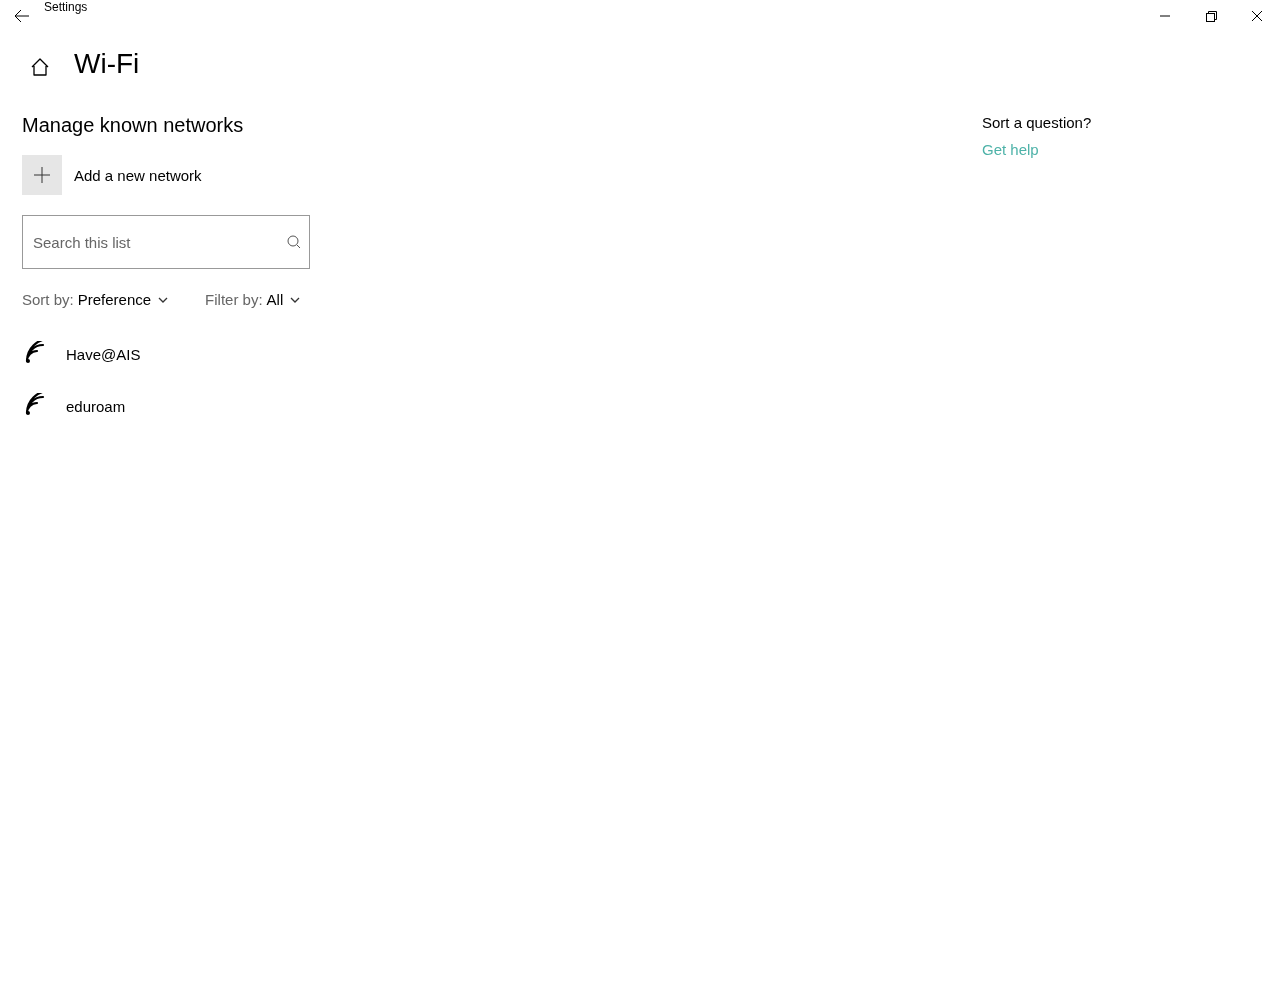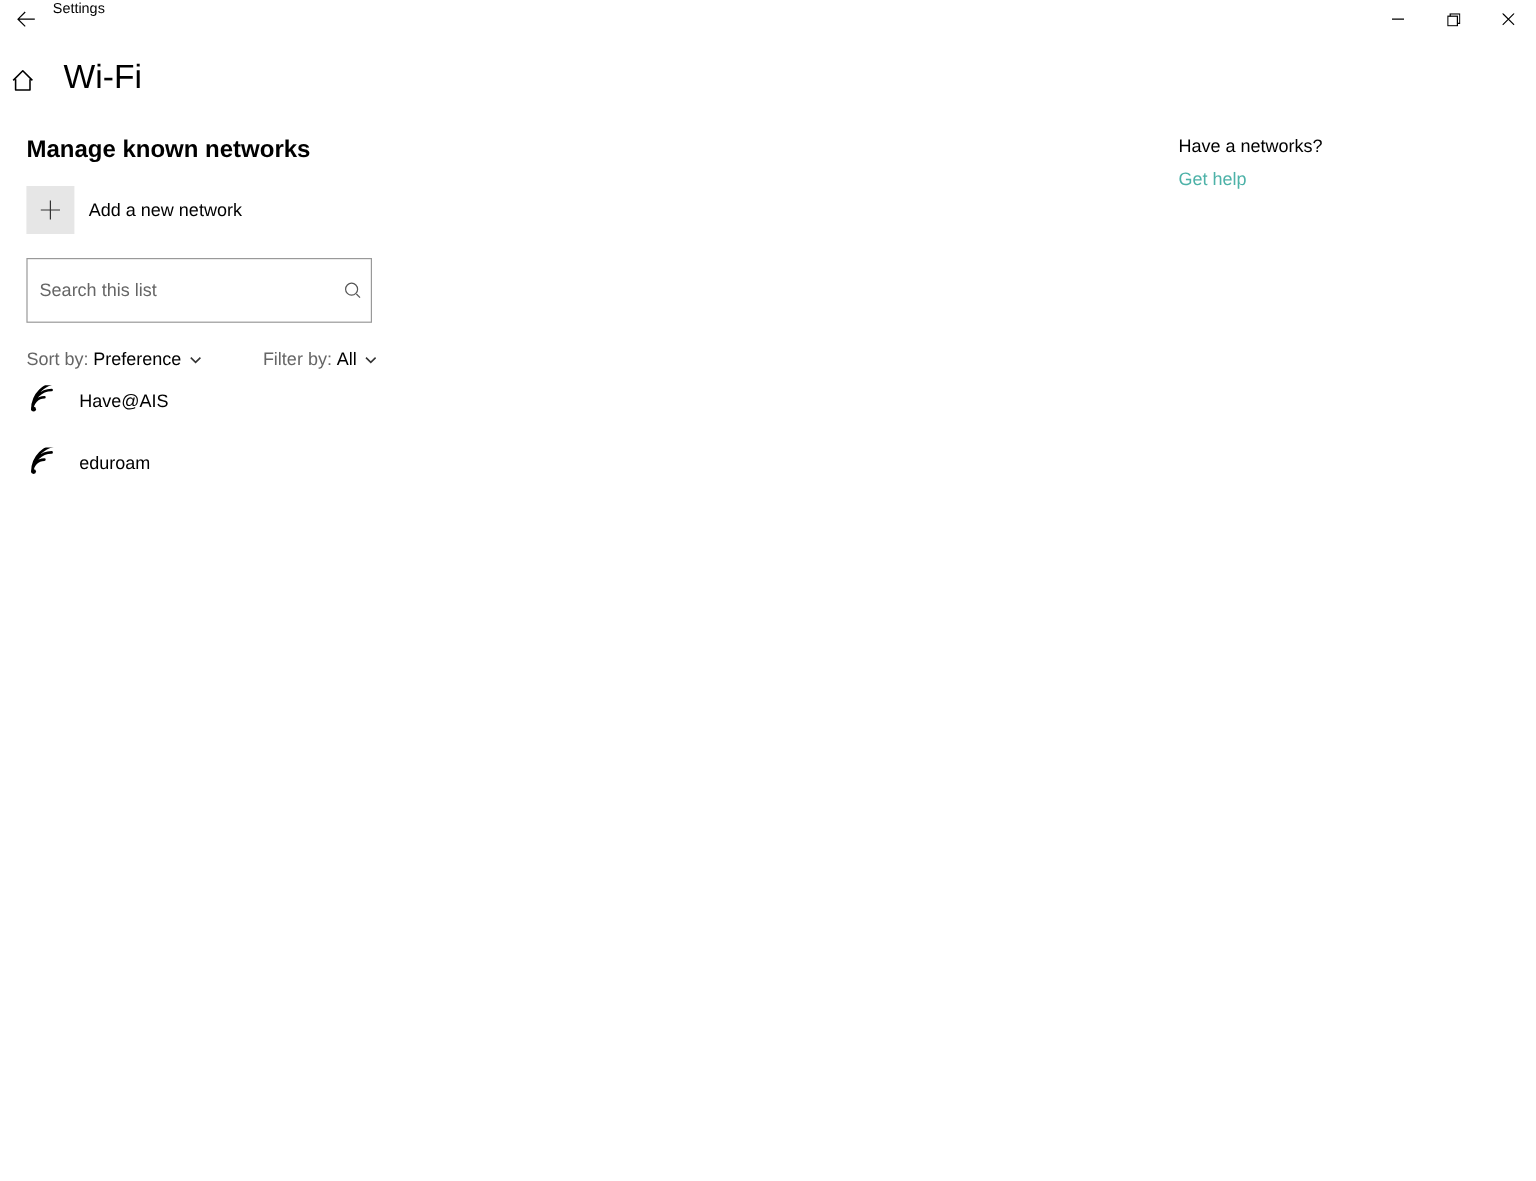--- a/index.html
+++ b/index.html
@@ -1,33 +1,33 @@
 <!DOCTYPE html>
 <html><head>
 <meta charset="utf-8">
 <style>
 html,body{margin:0;padding:0;width:1280px;height:984px;font-family:"Segoe UI",Arial,sans-serif;background:#fff;color:#000;overflow:hidden}
 .titlebar{height:32px;display:flex;position:relative}
 .back-btn{width:44px;height:32px;display:flex;align-items:center;justify-content:center;cursor:pointer}
 .title-text{font-size:12px;color:#000}
 .win-controls{position:absolute;right:0;top:0;display:flex}
 .win-btn{width:46px;height:32px;display:flex;align-items:center;justify-content:center;cursor:pointer}
-.header{display:flex;align-items:center;padding:16px 20px 0 9px}
+.header{display:flex;align-items:center;padding:16px 20px 0 30px}
 .home-icon{width:20px;height:20px;margin-right:24px;margin-top:6px}
 .page-title{font-size:28px;font-weight:400}
 .body{display:flex;padding:24px 20px 0 22px}
 .main{flex:0 0 940px}
-.sub-title{font-size:20px;font-weight:700;margin:10px 0 18px 0}
+.sub-title{font-size:20px;font-weight:400;margin:10px 0 18px 0}
 .add-row{display:flex;align-items:center;cursor:pointer;margin-bottom:20px}
 .add-box{width:40px;height:40px;background:#e6e6e6;display:flex;align-items:center;justify-content:center;margin-right:12px}
 .add-label{font-size:15px}
 .search-box{width:270px;height:30px;border:1px solid #999;display:flex;align-items:center;padding:11px 8px;margin-bottom:22px}
 .search-box input{flex:1;border:none;outline:none;font-size:15px;background:transparent}
 .search-box input::placeholder{color:#666}
-.filters{display:flex;gap:50px;font-size:15px;margin-bottom:0}
+.filters{display:flex;gap:36px;font-size:15px;margin-bottom:20px}
 .filter{display:flex;align-items:center;cursor:pointer}
 .filter-label{color:#666;margin-right:4px}
 .filter-value{color:#000;margin-right:6px}
 .net-list{}
 .net-item{display:flex;align-items:center;height:52px;cursor:pointer}
 .net-icon{width:30px;margin-right:14px;display:flex;align-items:center;justify-content:center}
 .net-name{font-size:15px}
 .side{flex:1;padding-left:20px}
 .side-title{font-size:15px;margin-top:10px;margin-bottom:10px}
 .side-link{font-size:15px;color:#4db2a8;cursor:pointer}
@@ -126,16 +126,16 @@
               <path d="M3 20 A10 10 0 0 1 13 10 M3 20 A16 16 0 0 1 19 4 M3 20 A22 22 0 0 1 25 -2" stroke="#000" stroke-width="2.2" fill="none" stroke-linecap="round"></path>
               <circle cx="4" cy="20" r="2" fill="#000"></circle>
             </svg>
           </div>
           <div class="net-name">eduroam</div>
         </div>
       </div>
   </div>
 
   <div class="side">
-    <div class="side-title">Have a networks?</div>
+    <div class="side-title">Sort a question?</div>
     <div class="side-link">Get help</div>
   </div>
 </div>
 
 </body></html>

